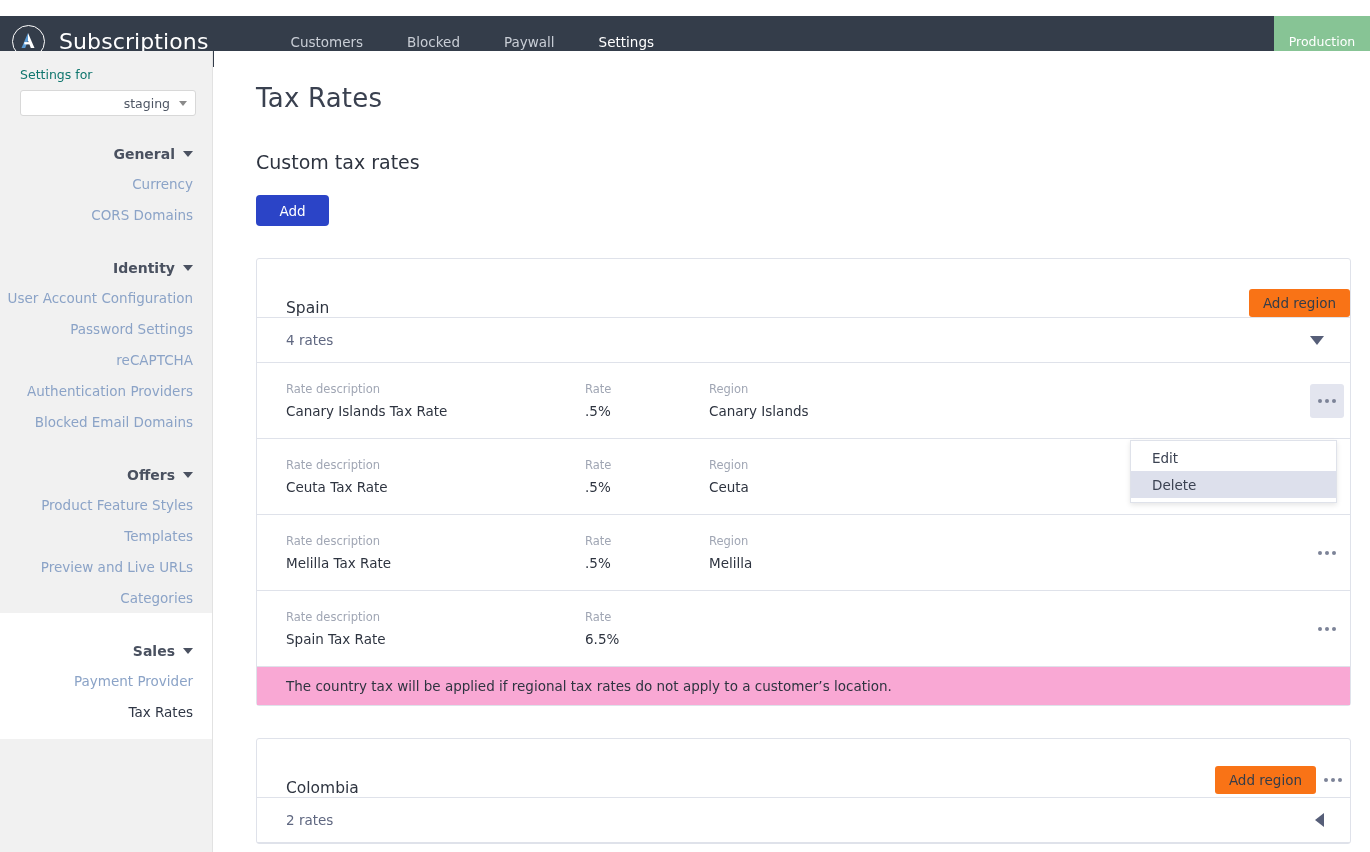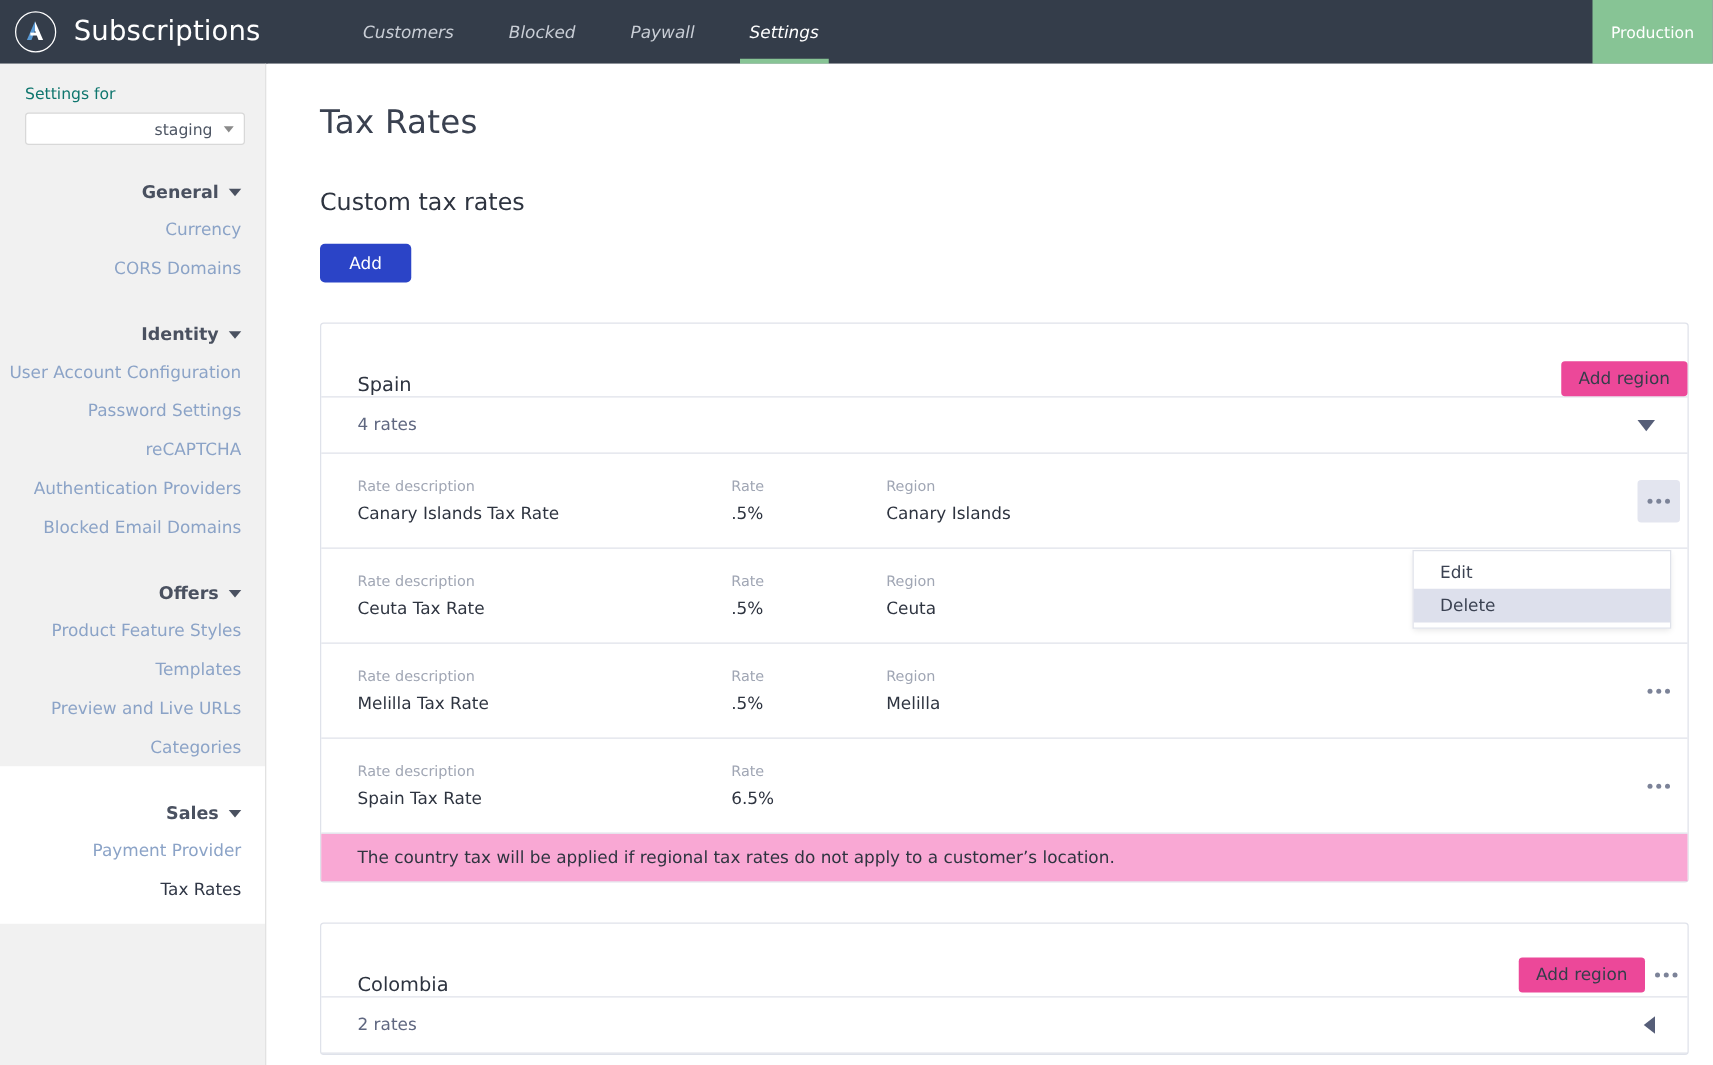--- a/index.html
+++ b/index.html
@@ -8,21 +8,21 @@
     margin: 0; padding: 0;
     width: 1370px; height: 852px;
     overflow: hidden;
     background: #ffffff;
     font-family: "DejaVu Sans", "Liberation Sans", sans-serif;
     -webkit-font-smoothing: antialiased;
   }
 
   
   .topbar {
-    position: absolute; top: 0; left: 0;
+    position: absolute; top: 16px; left: 0;
     width: 1370px; height: 51px;
     background: #343d4a;
     display: flex; align-items: stretch;
   }
   .logo-wrap {
     width: 57px; display: flex; align-items: center; justify-content: center;
   }
   .logo {
     width: 33px; height: 33px; border-radius: 50%;
     border: 1.5px solid #ffffff;
@@ -31,21 +31,21 @@
   .logo svg { display: block; }
   .app-title {
     color: #ffffff;
     font-size: 22px;
     font-weight: 400;
     display: flex; align-items: center;
     letter-spacing: .1px;
     margin-left: 2px;
   }
   .nav {
-    display: flex; align-items: stretch; margin-left: 60px; font-style: italic;
+    display: flex; align-items: stretch; margin-left: 60px;
   }
   .nav-item {
     color: #c9ced6;
     font-size: 13.5px;
     padding: 0 22px;
     display: flex; align-items: center;
     position: relative;
     cursor: pointer;
     white-space: nowrap;
   }
@@ -155,21 +155,21 @@
   }
   .card-head {
     height: 59px;
     display: flex; align-items: flex-end;
     padding: 0 0 0 29px;
     border-bottom: 1px solid #dfe2ea;
   }
   .country-name { font-size: 15.5px; color: #2e3440; }
   .head-actions { margin-left: auto; display: flex; align-items: center; }
   .btn-region {
-    background: #ec4899;
+    background: #f97316;
     border: none; border-radius: 3px;
     color: #343d4a;
     font-size: 13.5px;
     height: 28px; padding: 0 14px;
     cursor: pointer;
     font-family: inherit;
   }
   .kebab {
     width: 34px; height: 34px;
     display: flex; align-items: center; justify-content: center;

